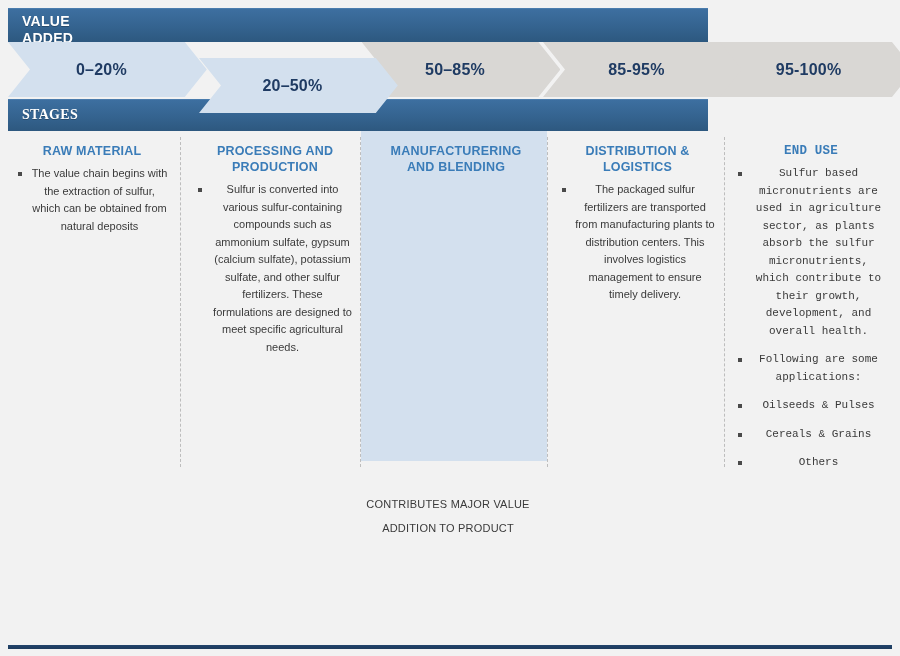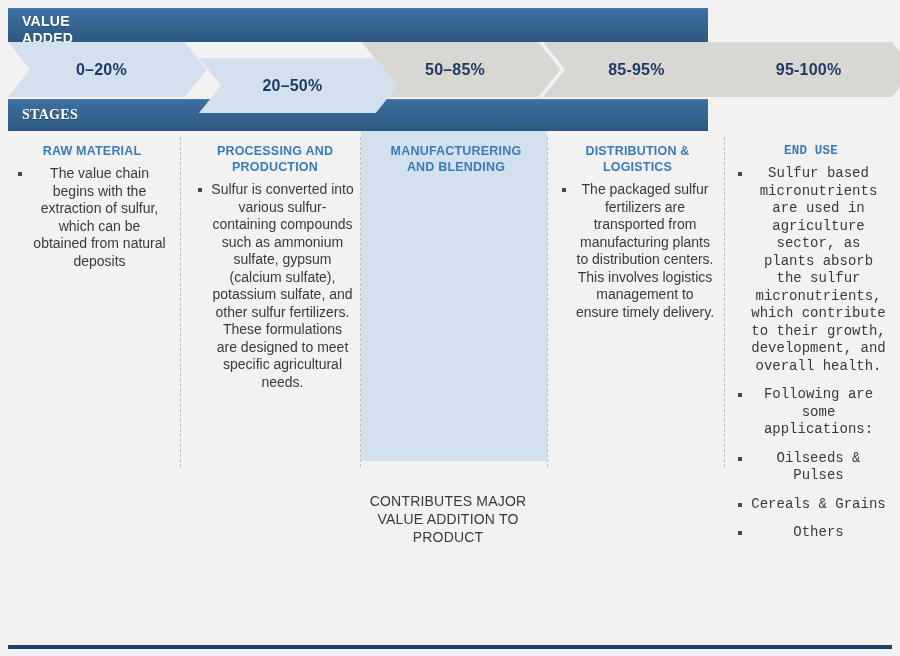--- a/index.html
+++ b/index.html
@@ -89,37 +89,37 @@
   }
 
   ul.bullets{
     list-style:none;
     margin:0;padding:0;
   }
   ul.bullets li{
     position:relative;
     padding-left:15px;
     margin:0 0 11px 0;
-    font-size:14px;
+    font-size:11px;
     line-height:17.5px;
     color:#3a3a3a;
   }
   ul.bullets li:before{
     content:"";
     position:absolute;left:2px;top:7px;
     width:4px;height:4px;
     background:#4a4a4a;
   }
 
   
   #contributes{
     position:absolute;left:358px;top:492px;width:180px;
     text-align:center;
-    font-size:14px;
-    line-height:18px;
+    font-size:11px;
+    line-height:24px;
     color:#3a3a3a;
     letter-spacing:.2px;
   }
 
   
   #bottom-rule{
     position:absolute;left:8px;top:645px;width:884px;height:4px;
     background:linear-gradient(to bottom,#22446b 0%,#1d3a5c 100%);
   }
 </style>

